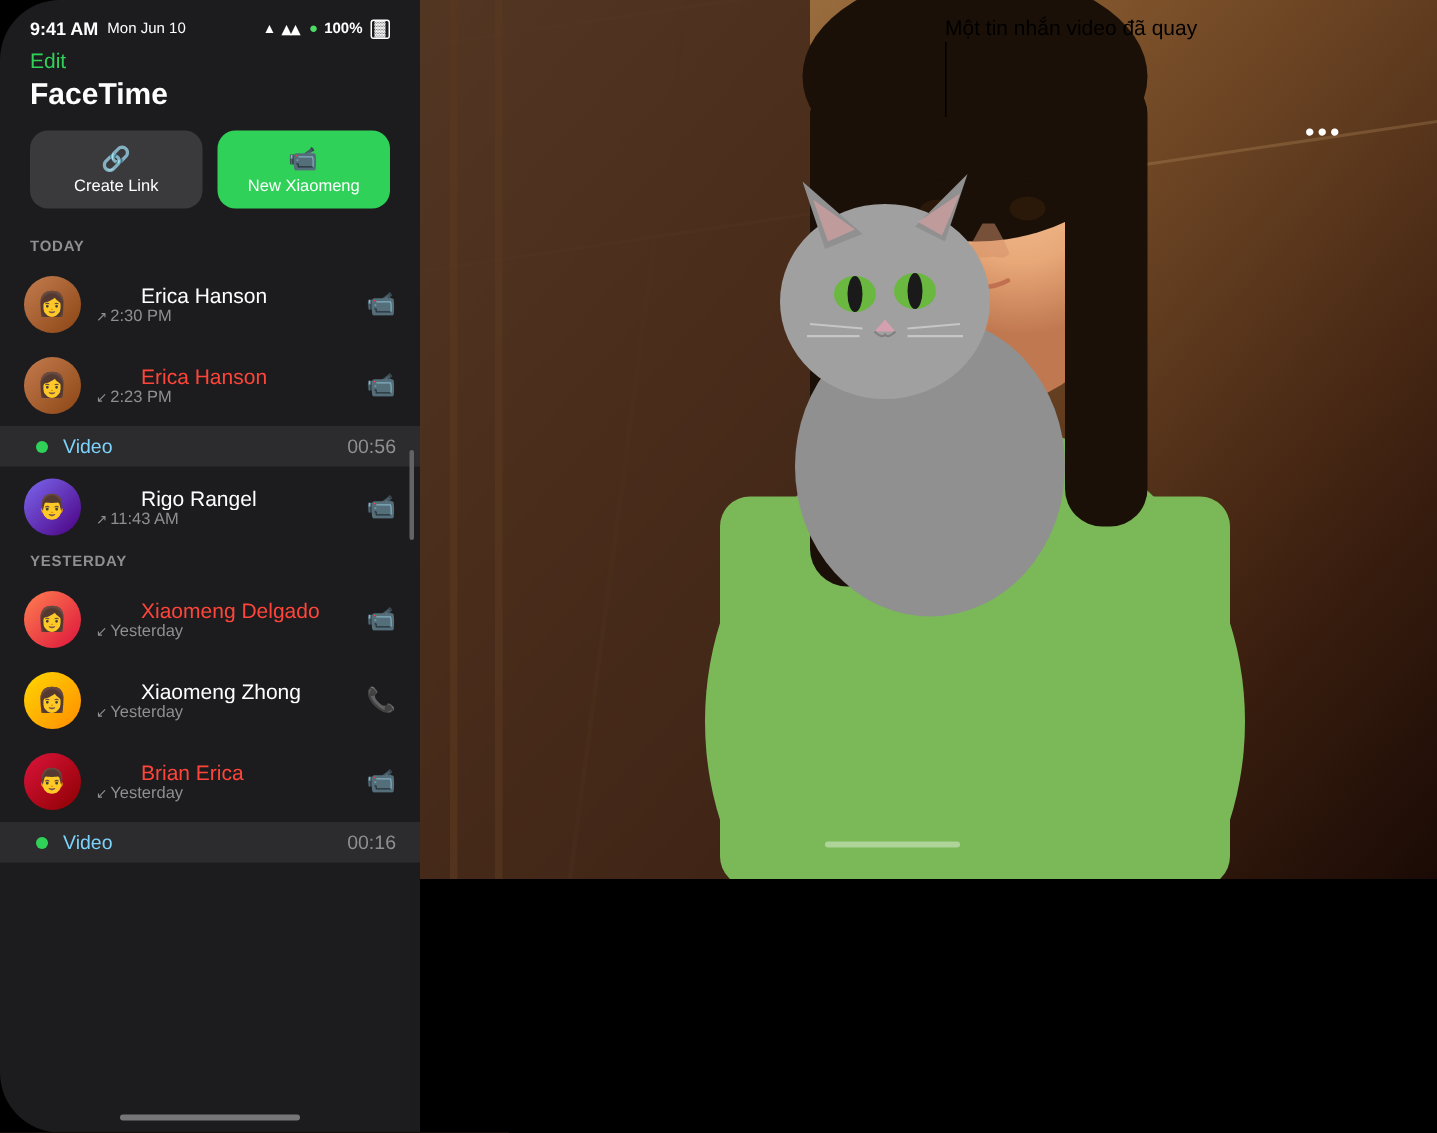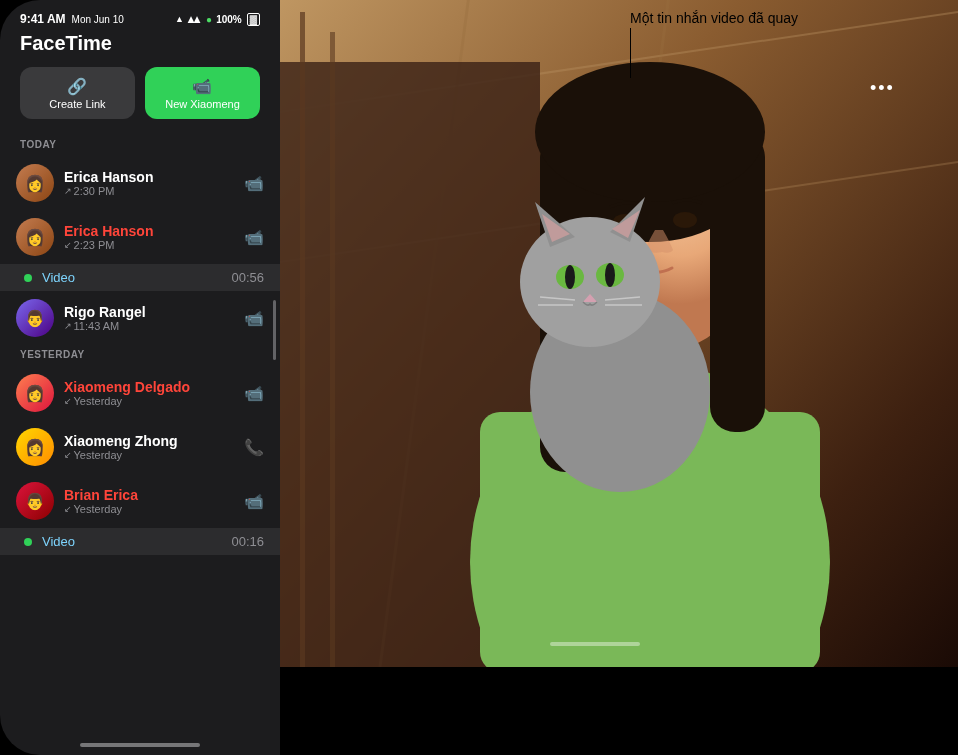--- a/index.html
+++ b/index.html
@@ -8,21 +8,21 @@
       height: 755px;
       background: #000;
       font-family: -apple-system, 'SF Pro Display', 'Helvetica Neue', Arial, sans-serif;
       overflow: hidden;
       position: relative;
     }
 
     
     #app-container {
       width: 958px;
-      height: 667px;
+      height: 586px;
       display: flex;
       position: relative;
     }
 
     
     #photo-panel {
       position: absolute;
       left: 280px;
       top: 0;
       right: 0;
@@ -214,25 +214,26 @@
     .avatar-xiaomeng { background: linear-gradient(135deg, #ffd700 0%, #ff8c00 100%); }
     .avatar-brian { background: linear-gradient(135deg, #dc143c 0%, #8b0000 100%); }
 
     .call-info {
       flex: 1;
       min-width: 0;
     }
 
     .call-name {
       font-size: 14px;
-      font-weight: 700;
+      font-weight: 400;
       color: #fff;
       white-space: nowrap;
       overflow: hidden;
       text-overflow: ellipsis;
+      margin-left: 30px;
     }
 
     .call-name.missed {
       color: #ff453a;
     }
 
     .call-time {
       font-size: 11px;
       color: #8e8e93;
       display: flex;
@@ -324,20 +325,23 @@
         </div>
         <div id="status-right">
           <span style="font-size:9px; color:#fff;">▲</span>
           <span style="font-size:12px; color:#fff;">▴▴</span>
           <span style="font-size:10px; color:#4cdc64; margin-left:2px;">●</span>
           <span style="font-size:10px; color:#fff;">100%</span>
           <span style="font-size:10px; border:1px solid #fff; border-radius:2px; padding:0 2px; margin-left:1px;">▓</span>
         </div>
       </div>
 
+      <div id="edit-btn">
+        <span>Edit</span>
+      </div>
 
       <div id="facetime-title">FaceTime</div>
 
       <div id="action-buttons">
         <div id="create-link-btn" class="action-btn">
           <span class="action-btn-icon">🔗</span>
           <span class="action-btn-label">Create Link</span>
         </div>
         <div id="new-facetime-btn" class="action-btn">
           <span class="action-btn-icon">📹</span>

